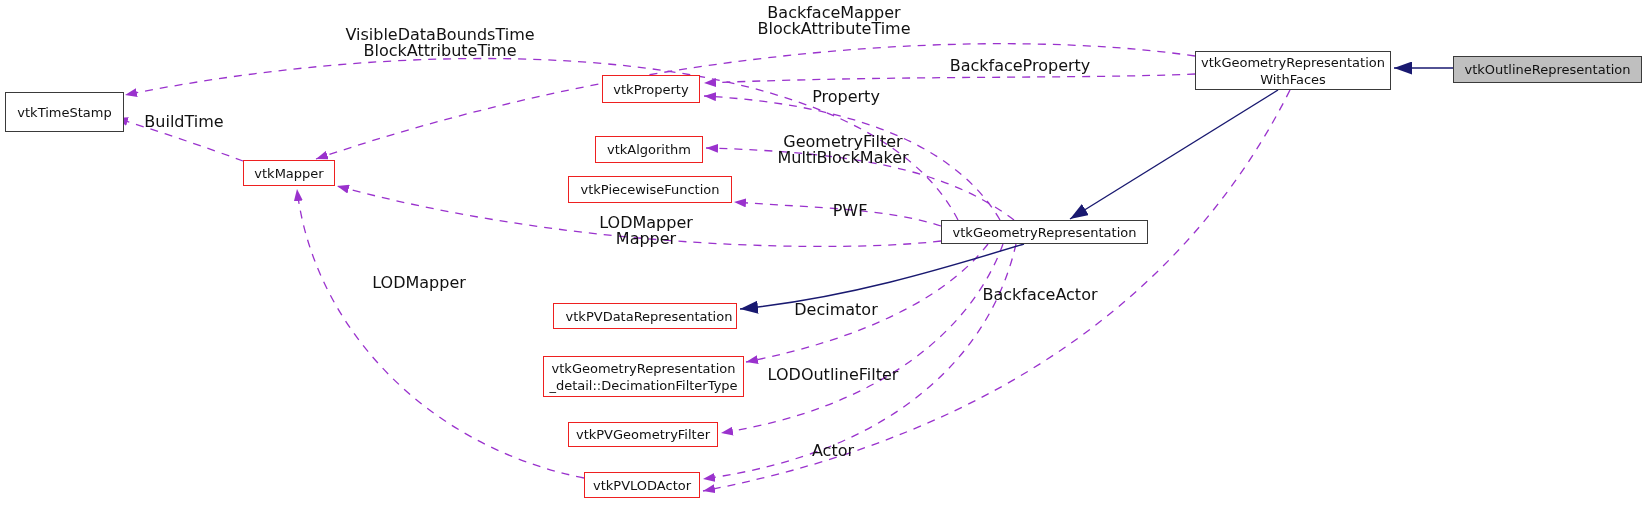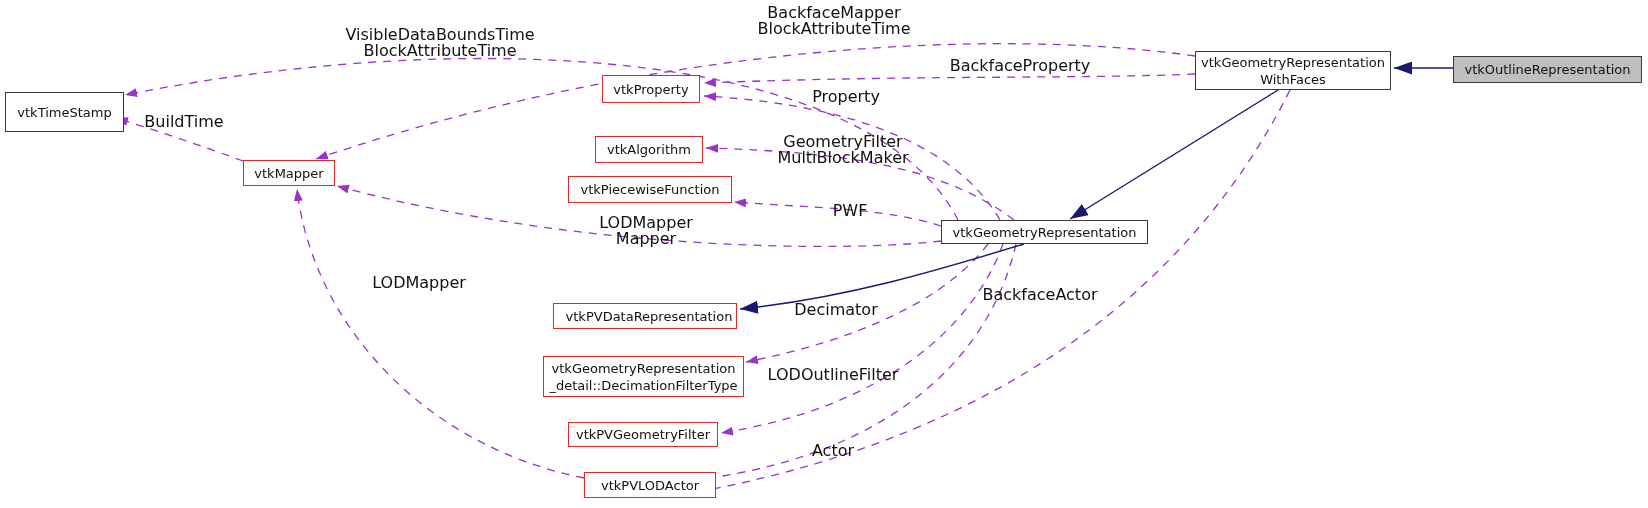--- a/index.html
+++ b/index.html
@@ -33,21 +33,21 @@
   .n-mapper      {left:243px; top:160px; width:92px;  height:26px;}
   .n-property    {left:602px; top:75px;  width:98px;  height:28px;}
   .n-algorithm   {left:595px; top:136px; width:108px; height:27px;}
   .n-piecewise   {left:568px; top:176px; width:164px; height:27px;}
   .n-geomrep     {left:941px; top:220px; width:207px; height:24px;}
   .n-withfaces   {left:1195px;top:51px;  width:196px; height:39px;}
   .n-outline     {left:1453px;top:56px;  width:189px; height:27px;}
   .n-pvdatarep   {left:553px; top:303px; width:184px; height:26px;padding-left:8px;}
   .n-decimfilter {left:543px; top:356px; width:201px; height:41px;}
   .n-pvgeomfilter{left:568px; top:422px; width:150px; height:25px;}
-  .n-pvlodactor  {left:584px; top:472px; width:132px; height:26px;}
+  .n-pvlodactor  {left:584px; top:472px; width:116px; height:26px;}
   
   .l-visibledata    {left:440px; top:42px;}
   .l-backfacemapper {left:834px; top:20px;}
   .l-backfaceprop   {left:1020px;top:66px;}
   .l-property       {left:846px; top:97px;}
   .l-geomfilter     {left:843px; top:149px;}
   .l-pwf            {left:850px; top:199px;margin-top:12px;}
   .l-lodmapmap      {left:646px; top:230px;}
   .l-buildtime      {left:184px; top:122px;}
   .l-decimator      {left:836px; top:310px;}

